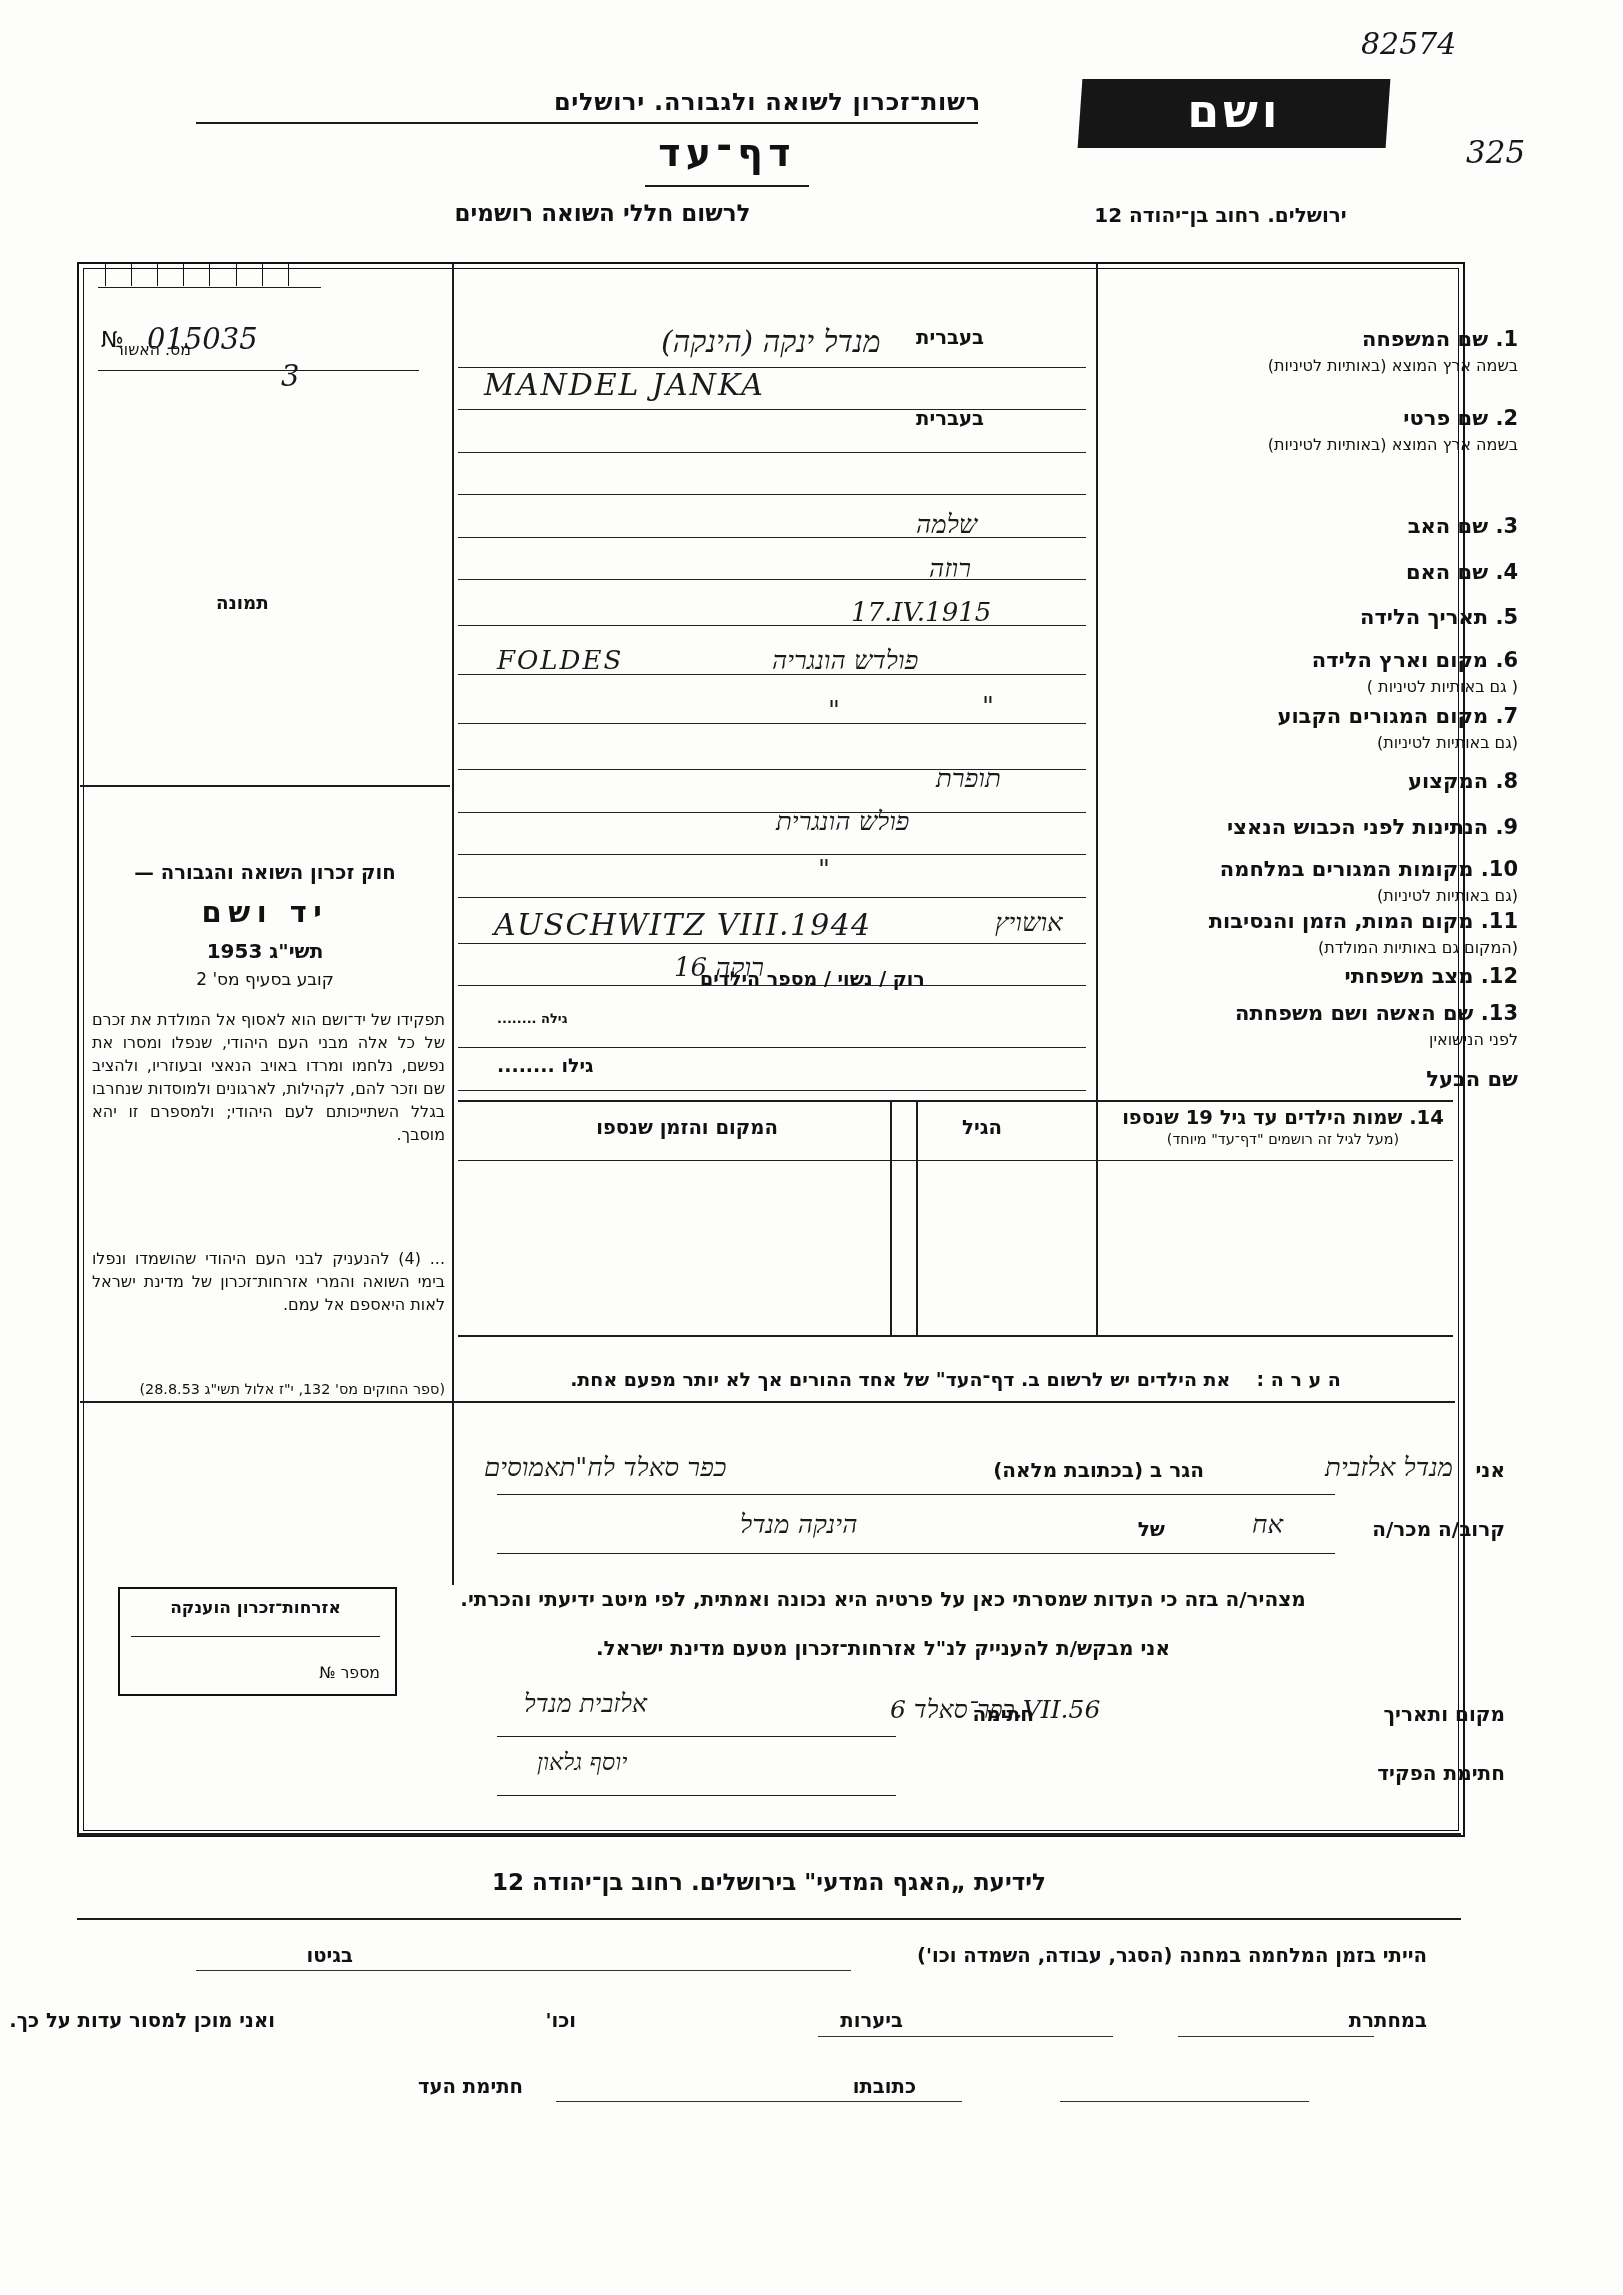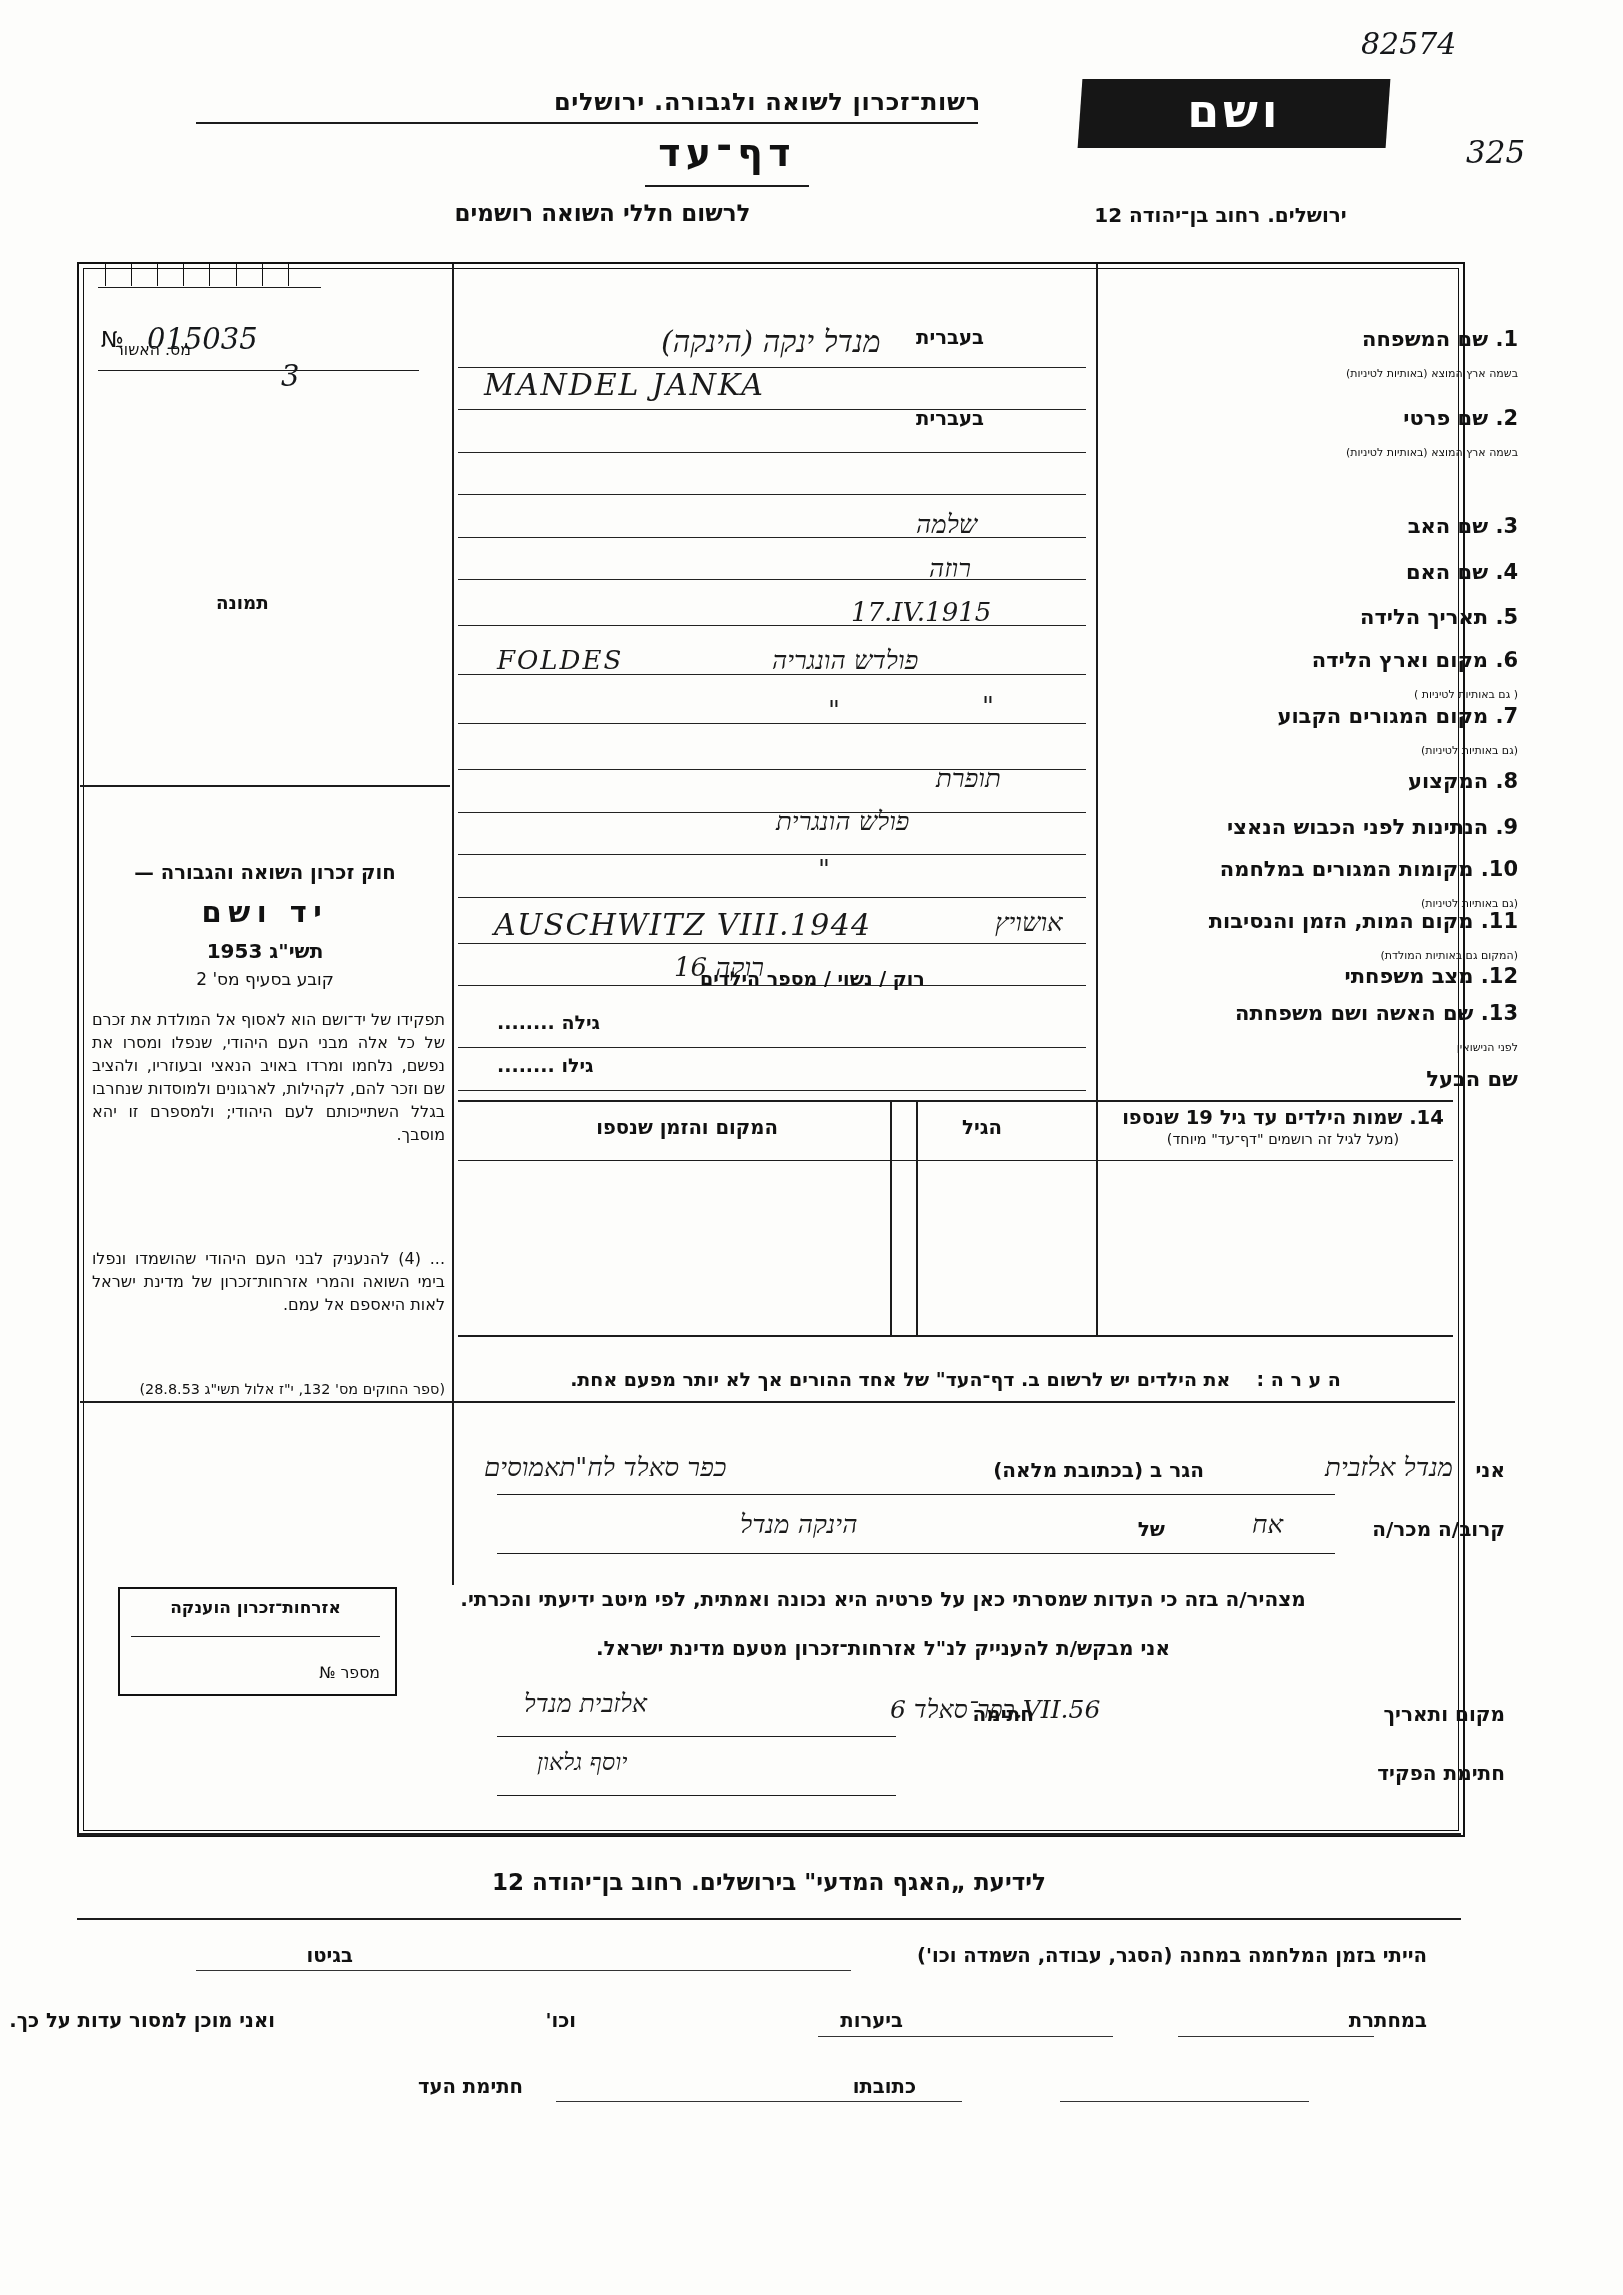--- a/index.html
+++ b/index.html
@@ -101,23 +101,23 @@
     position: absolute;
     right: 105px;
     text-align: right;
     direction: rtl;
     font-size: 21px;
     font-weight: bold;
     width: 340px;
   }
   .lbl .sub {
     display: block;
-    font-size: 11px;
+    font-size: 16px;
     font-weight: normal;
-    margin-top: 16px;
+    margin-top: 5px;
   }
   .num { font-weight: bold; }
 
   
   .vline { position:absolute; left: 458px; width: 628px; height: 1.3px; background:#222; }
 
   .val {
     position: absolute;
     font-family: "DejaVu Serif", serif;
     font-style: italic;
@@ -367,21 +367,21 @@
   <div class="val hand" style="left:828px; top:695px;">"</div>
   <div class="val hand" style="left:936px; top:763px;">תופרת</div>
   <div class="val hand" style="left:776px; top:806px;">פולש הונגרית</div>
   <div class="val hand" style="left:818px; top:854px;">"</div>
   <div class="val hand" style="left:995px; top:907px;">אושויץ</div>
   <div class="val big hand" style="left:494px; top:907px; letter-spacing:1.3px;">AUSCHWITZ VIII.1944</div>
 
   <div class="abs rtl" style="left:700px; top:967px; font-size:19px; font-weight:bold;">רוק / נשוי / מספר הילדים</div>
   <div class="val hand" style="left:674px; top:952px;">רוקה 16</div>
 
-  <div class="abs rtl" style="left:497px; top:1011px; font-size:19px; font-weight:bold;">
+  <div class="abs rtl" style="left:497px; top:1011px; font-size:13px; font-weight:bold;">
     <span>גילה</span>
     <span class="dots"> ........</span>
   </div>
   <div class="abs rtl" style="left:497px; top:1054px; font-size:19px; font-weight:bold;">
     <span>גילו</span>
     <span class="dots"> ........</span>
   </div>
 
   <div class="line" style="left:458px; top:1100px; width:995px; height:2px;"></div>
   <div class="abs" id="children-hdr-1">

